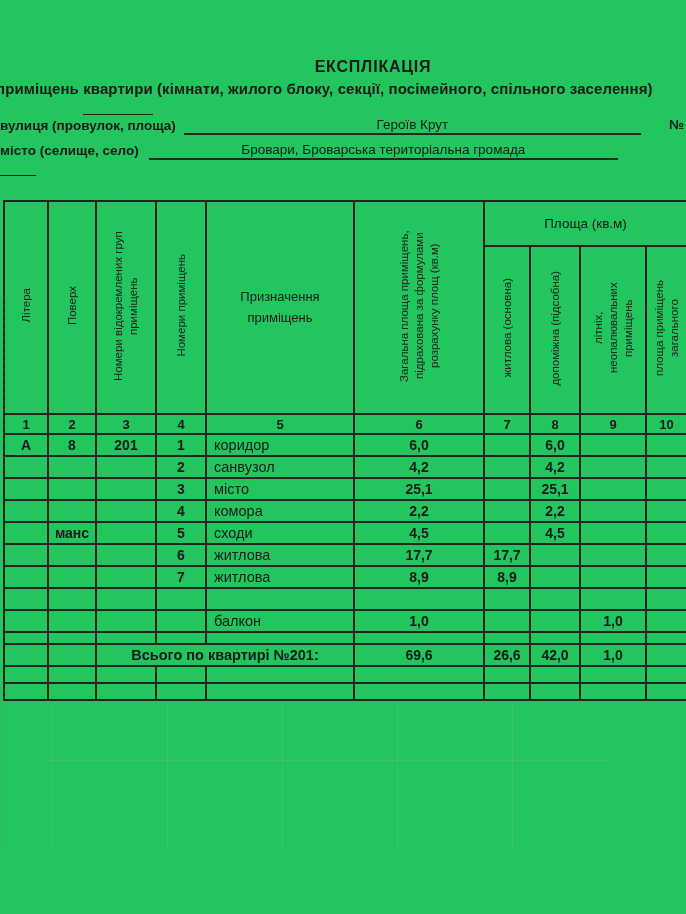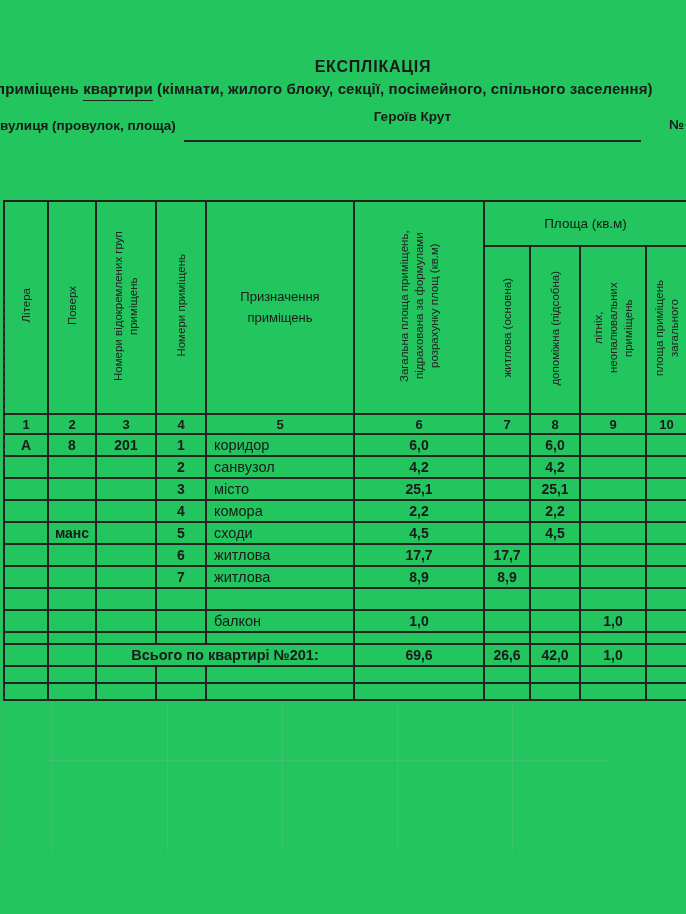--- a/index.html
+++ b/index.html
@@ -11,28 +11,28 @@
   }
   
   .doc-title{
     margin-top:58px;text-align:center;transform:translateX(30px);
     font-size:16px;font-weight:700;letter-spacing:.8px;
   }
   .doc-subtitle{
     margin-top:4px;margin-left:-4px;white-space:nowrap;
     font-size:15px;font-weight:700;letter-spacing:.1px;
   }
-  .u{border-bottom:1.6px solid #222;padding-bottom:3px;}
+  .u{border-bottom:1.6px solid #222;padding-bottom:17px;}
   
   .addr{margin-top:16px;font-size:13.5px;font-weight:700;}
   .addr-line{display:flex;align-items:center;height:25px;}
   .lbl{white-space:nowrap;}
   .uline{
     border-bottom:2px solid #262626;text-align:center;
-    font-weight:700;white-space:nowrap;padding-bottom:16px;
+    font-weight:400;white-space:nowrap;padding-bottom:1px;
   }
   .fill{flex:1;}
   .no-sign{margin-left:28px;margin-right:2px;padding-bottom:2px;}
   
   .exp-table{
     position:absolute;left:3px;top:200px;width:683px;
     border-collapse:collapse;table-layout:fixed;
   }
   .exp-table th,.exp-table td{
     border:2px solid #232323;padding:0;overflow:hidden;
@@ -78,20 +78,24 @@
 <div class="page">
 
   <div class="doc-title">ЕКСПЛІКАЦІЯ</div>
   <div class="doc-subtitle"><span>приміщень </span><span class="u">квартири</span><span> (кімнати, жилого блоку, секції, посімейного, спільного заселення)</span></div>
 
   <div class="addr">
     <div class="addr-line">
       <span class="lbl">вулиця (провулок, площа)</span>
       <span class="uline fill" style="margin-left:8px;">Героїв Крут</span>
       <span class="no-sign">№</span>
+    </div>
+    <div class="addr-line">
+      <span class="lbl"><span class="u">місто</span><span> (селище, село)</span></span>
+      <span class="uline fill" style="margin-left:10px;margin-right:68px;">Бровари, Броварська територіальна громада</span>
     </div>
   </div>
 
   <table class="exp-table">
     <colgroup>
       <col style="width:44px">
         <col style="width:48px">
         <col style="width:60px">
       <col style="width:50px">
         <col style="width:148px">

